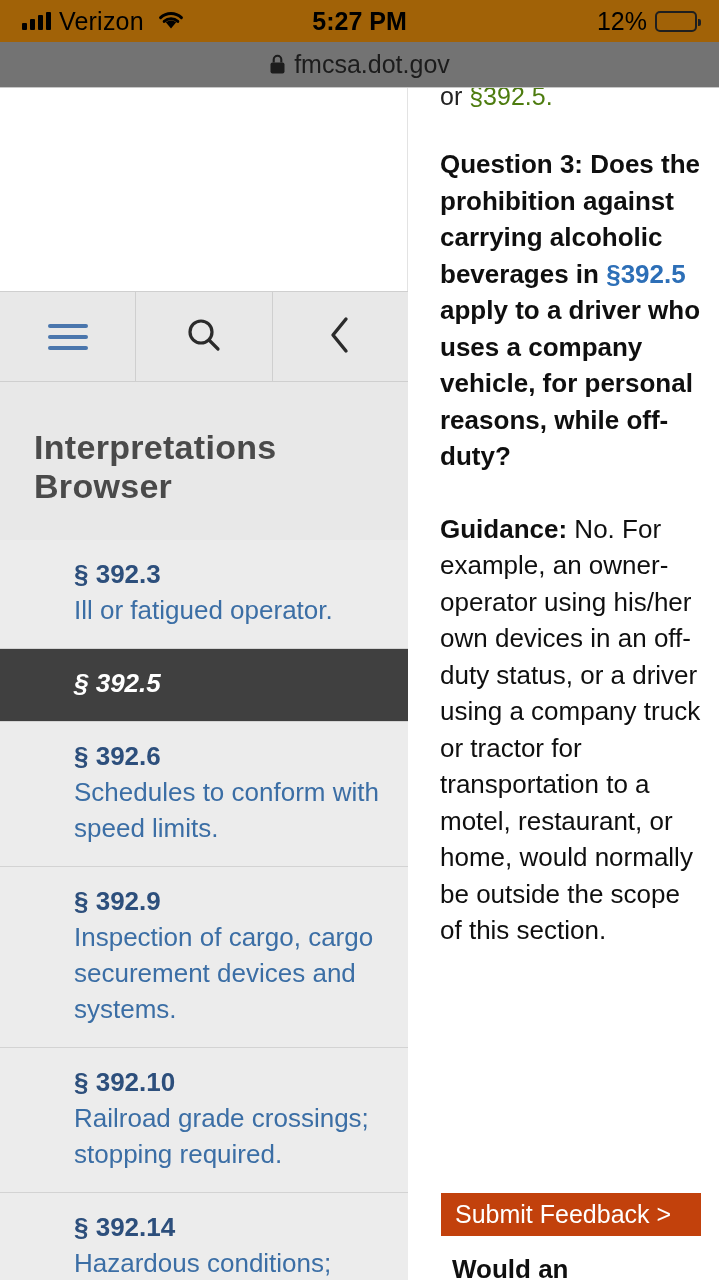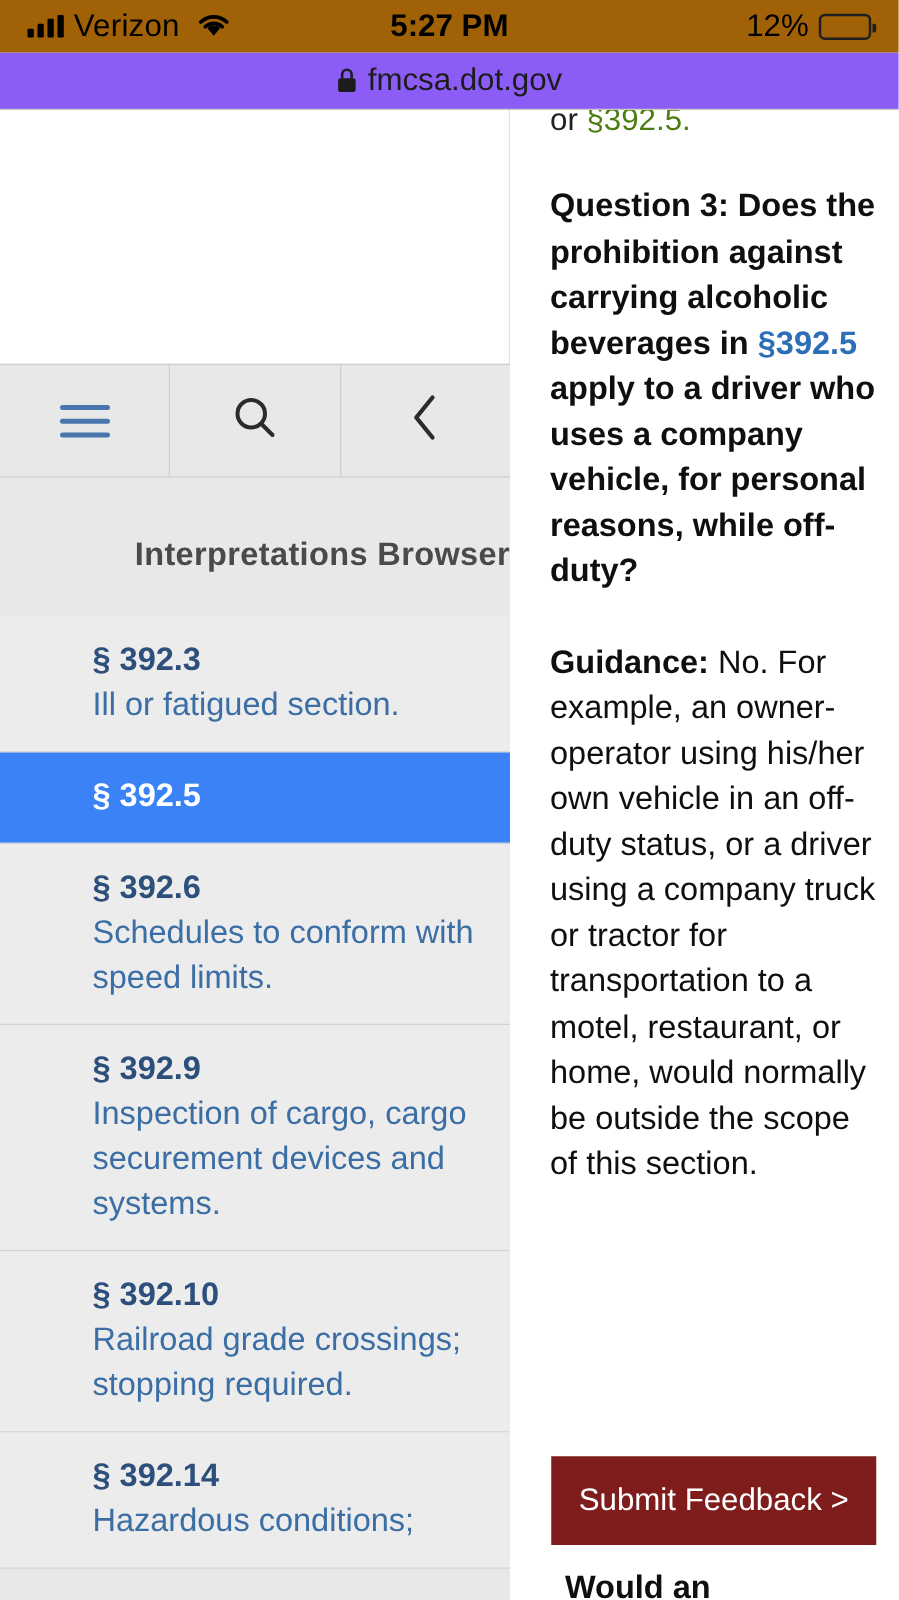--- a/index.html
+++ b/index.html
@@ -58,21 +58,21 @@
     right: -6px; top: 6px;
     width: 3px; height: 7px;
     background: #1f1f1f;
     border-radius: 0 2px 2px 0;
   }
   .batt-fill { height: 100%; background: #f0562e; border-radius: 2px; }
 
   
   .url-bar {
     height: 46px;
-    background: #8b5cf6;
+    background: #737373;
     display: flex;
     align-items: center;
     justify-content: center;
     gap: 8px;
     border-bottom: 1px solid #c8c8c8;
   }
   .lock-icon { display: flex; align-items: center; }
   .url-text { font-size: 25px; color: #1c1c1c; }
 
   
@@ -116,26 +116,26 @@
     font-size: 26px;
     line-height: 36.5px;
     color: #0f0f0f;
   }
   .guidance b { font-weight: bold; }
   .feedback-btn {
     position: absolute;
     left: 441px;
     bottom: 44px;
     width: 260px;
-    background: #7f1d1d;
+    background: #c2410c;
     color: #ffffff;
     font-size: 25px;
-    padding: 21px 14px;
+    padding: 7px 14px;
     border: none;
-    text-align: center;
+    text-align: left;
     cursor: pointer;
   }
   .below-btn {
     position: absolute;
     left: 452px;
     bottom: 0px;
     font-size: 26px;
     font-weight: bold;
     color: #0f0f0f;
     height: 26px;
@@ -163,47 +163,46 @@
     align-items: center;
     justify-content: center;
     border-right: 1px solid #cfcfcf;
     cursor: pointer;
   }
   .tb-cell:last-child { border-right: none; }
   .hamburger { display: flex; flex-direction: column; gap: 7px; }
   .hamburger i { display: block; width: 40px; height: 4px; background: #4a76ad; border-radius: 2px; }
 
   .panel-title {
-    font-size: 26px;
+    font-size: 34px;
     font-weight: bold;
     color: #4a4a4a;
     padding: 46px 0 34px 34px;
     letter-spacing: 0.3px;
-    text-align: right;
   }
 
   .reg-list { background: #e8e8e8; }
   .reg-item {
     padding: 16px 26px 20px 74px;
     border-bottom: 1px solid #d3d3d3;
     background: #ececec;
     cursor: pointer;
   }
   .reg-item .sec {
     font-size: 26px;
     font-weight: bold;
     color: #2d4f7c;
     line-height: 36px;
   }
   .reg-item .desc {
     font-size: 26px;
     color: #3b6ea5;
     line-height: 36px;
   }
-  .reg-item.active { background: #3b82f6; }
+  .reg-item.active { background: #404040; font-style: italic; }
   .reg-item.active .sec,
   .reg-item.active .desc { color: #ffffff; }
 </style>
 </head>
 <body>
 
 <div class="status-bar">
   <div class="sb-left">
     <span class="signal">
       <i></i>
@@ -268,21 +267,21 @@
             </svg>
           </span>
         </div>
       </div>
 
       <div class="panel-title">Interpretations Browser</div>
 
       <div class="reg-list" id="reg-list">
           <div class="reg-item">
             <div class="sec">§ 392.3</div>
-            <div class="desc">Ill or fatigued section.</div>
+            <div class="desc">Ill or fatigued operator.</div>
           </div>
           <div class="reg-item active">
             <div class="sec">§ 392.5</div>
           </div>
           <div class="reg-item">
             <div class="sec">§ 392.6</div>
             <div class="desc">Schedules to conform with speed limits.</div>
           </div>
           <div class="reg-item">
             <div class="sec">§ 392.9</div>
@@ -304,19 +303,19 @@
     <div class="top-cut">
       <span>or </span><a href="#">§392.5.</a>
     </div>
 
     <div class="q-title">
       <span>Question 3:</span>
       <span>Does the prohibition against carrying alcoholic beverages in </span><a href="#">§392.5</a><span> apply to a driver who uses a company vehicle, for personal reasons, while off-duty?</span>
     </div>
 
     <div class="guidance">
-      <b>Guidance:</b><span> No. For example, an owner-operator using his/her own vehicle in an off-duty status, or a driver using a company truck or tractor for transportation to a motel, restaurant, or home, would normally be outside the scope of this section.</span>
+      <b>Guidance:</b><span> No. For example, an owner-operator using his/her own devices in an off-duty status, or a driver using a company truck or tractor for transportation to a motel, restaurant, or home, would normally be outside the scope of this section.</span>
     </div>
   </div>
 
   <button class="feedback-btn">Submit Feedback &gt;</button>
   <div class="below-btn">Would an</div>
 </div>
 
 </body></html>

